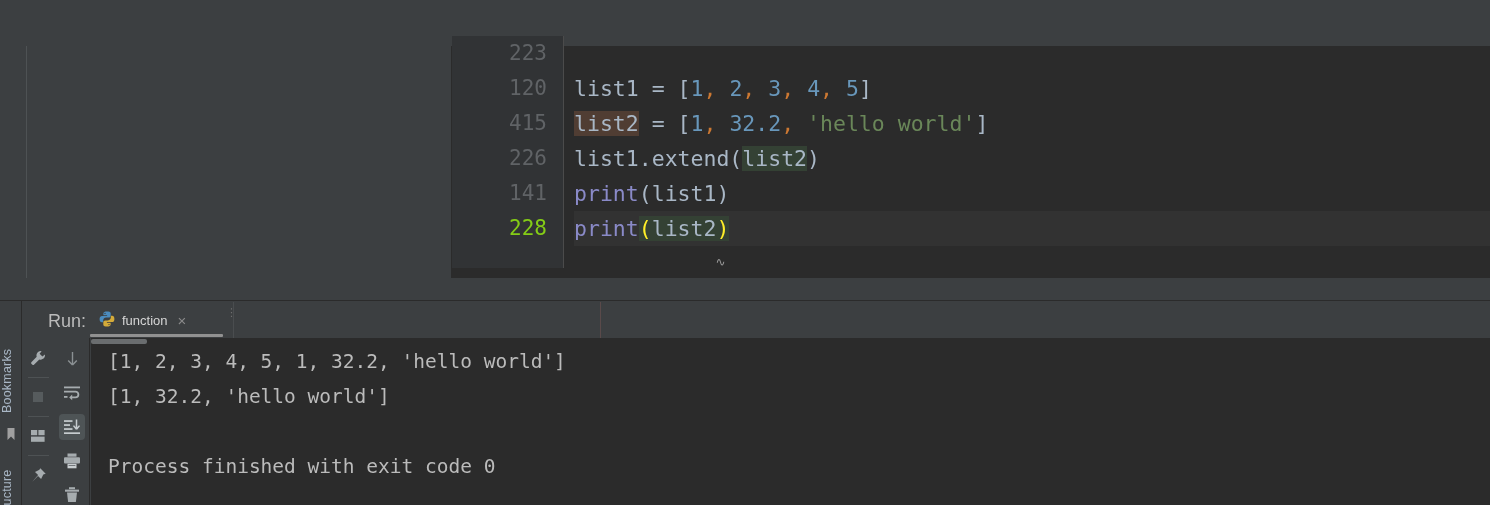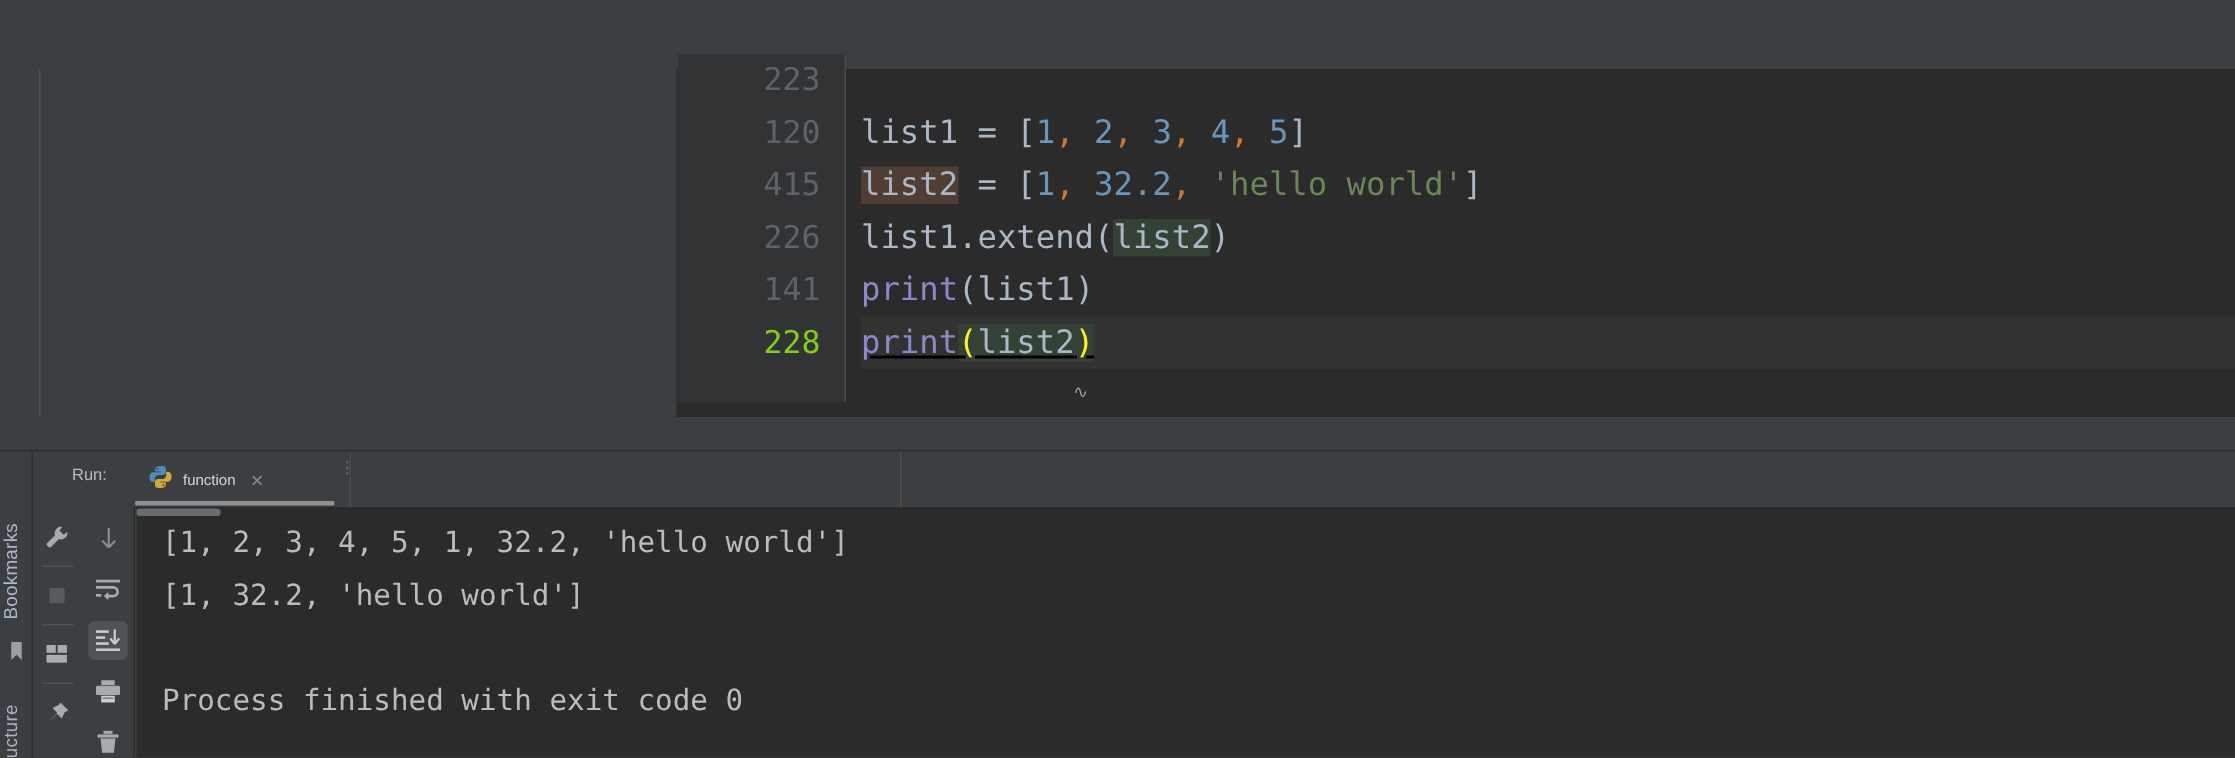--- a/index.html
+++ b/index.html
@@ -52,21 +52,21 @@
     text-align: right; padding-right: 16px;
     color: #606366; height: 35px; line-height: 35px;
     font-size: 21px;
   }
   .gutter .ln.current { color: #84cc16; }
   .code-lines {
     position: absolute; left: 113px; top: 0; right: 0; height: 232px;
     padding-left: 9px;
   }
   .cline { height: 35px; line-height: 35px; white-space: pre; }
-  .cline.current-line { background: #323232; text-decoration: underline; }
+  .cline.current-line { background: #323232; }
   .tok-id    { color: #a9b7c6; }
   .tok-num   { color: #6897bb; }
   .tok-op    { color: #a9b7c6; }
   .tok-comma { color: #cc7832; }
   .tok-str   { color: #6a8759; }
   .tok-fn    { color: #8a8ac8; }
   .tok-brk   { color: #a9b7c6; }
   .tok-brk-match { color: #ffef28; }
   .hl-write  { background: #503d33; }
   .hl-read   { background: #344134; }
@@ -134,32 +134,32 @@
     position: absolute; left: 6px; width: 21px; height: 1px; background: #4e5254;
   }
 
   
   .run-tabs {
     position: absolute; left: 22px; top: 0; width: 1468px; height: 37px;
     background: #3c3f41;
   }
   .run-label {
     position: absolute; left: 26px; top: 10px;
-    color: #bbbbbb; font-size: 11px;
+    color: #bbbbbb; font-size: 18px;
   }
   .run-tab {
     position: absolute; left: 68px; top: 3px; height: 33px;
     display: flex; align-items: center; gap: 7px;
     padding: 0 9px;
   }
   .run-tab-underline {
     position: absolute; left: 68px; top: 33px; width: 133px; height: 3px;
     background: #919191; border-radius: 1px;
   }
-  .run-tab-name { color: #d6d6d6; font-size: 10px; }
+  .run-tab-name { color: #d6d6d6; font-size: 13px; }
   .run-tab-close { color: #8b8b8b; font-size: 15px; padding-left: 3px; }
   .tab-dots {
     position: absolute; left: 204px; top: 8px; width: 3px; height: 18px;
     color: #6e6e6e; font-size: 11px; line-height: 6px; letter-spacing: 0;
   }
   .tab-div {
     position: absolute; top: 1px; width: 1px; height: 36px; background: #4a4d4f;
   }
   .tab-div-a { left: 211px; }
   .tab-div-b { left: 578px; background: #5a4a4a; }

